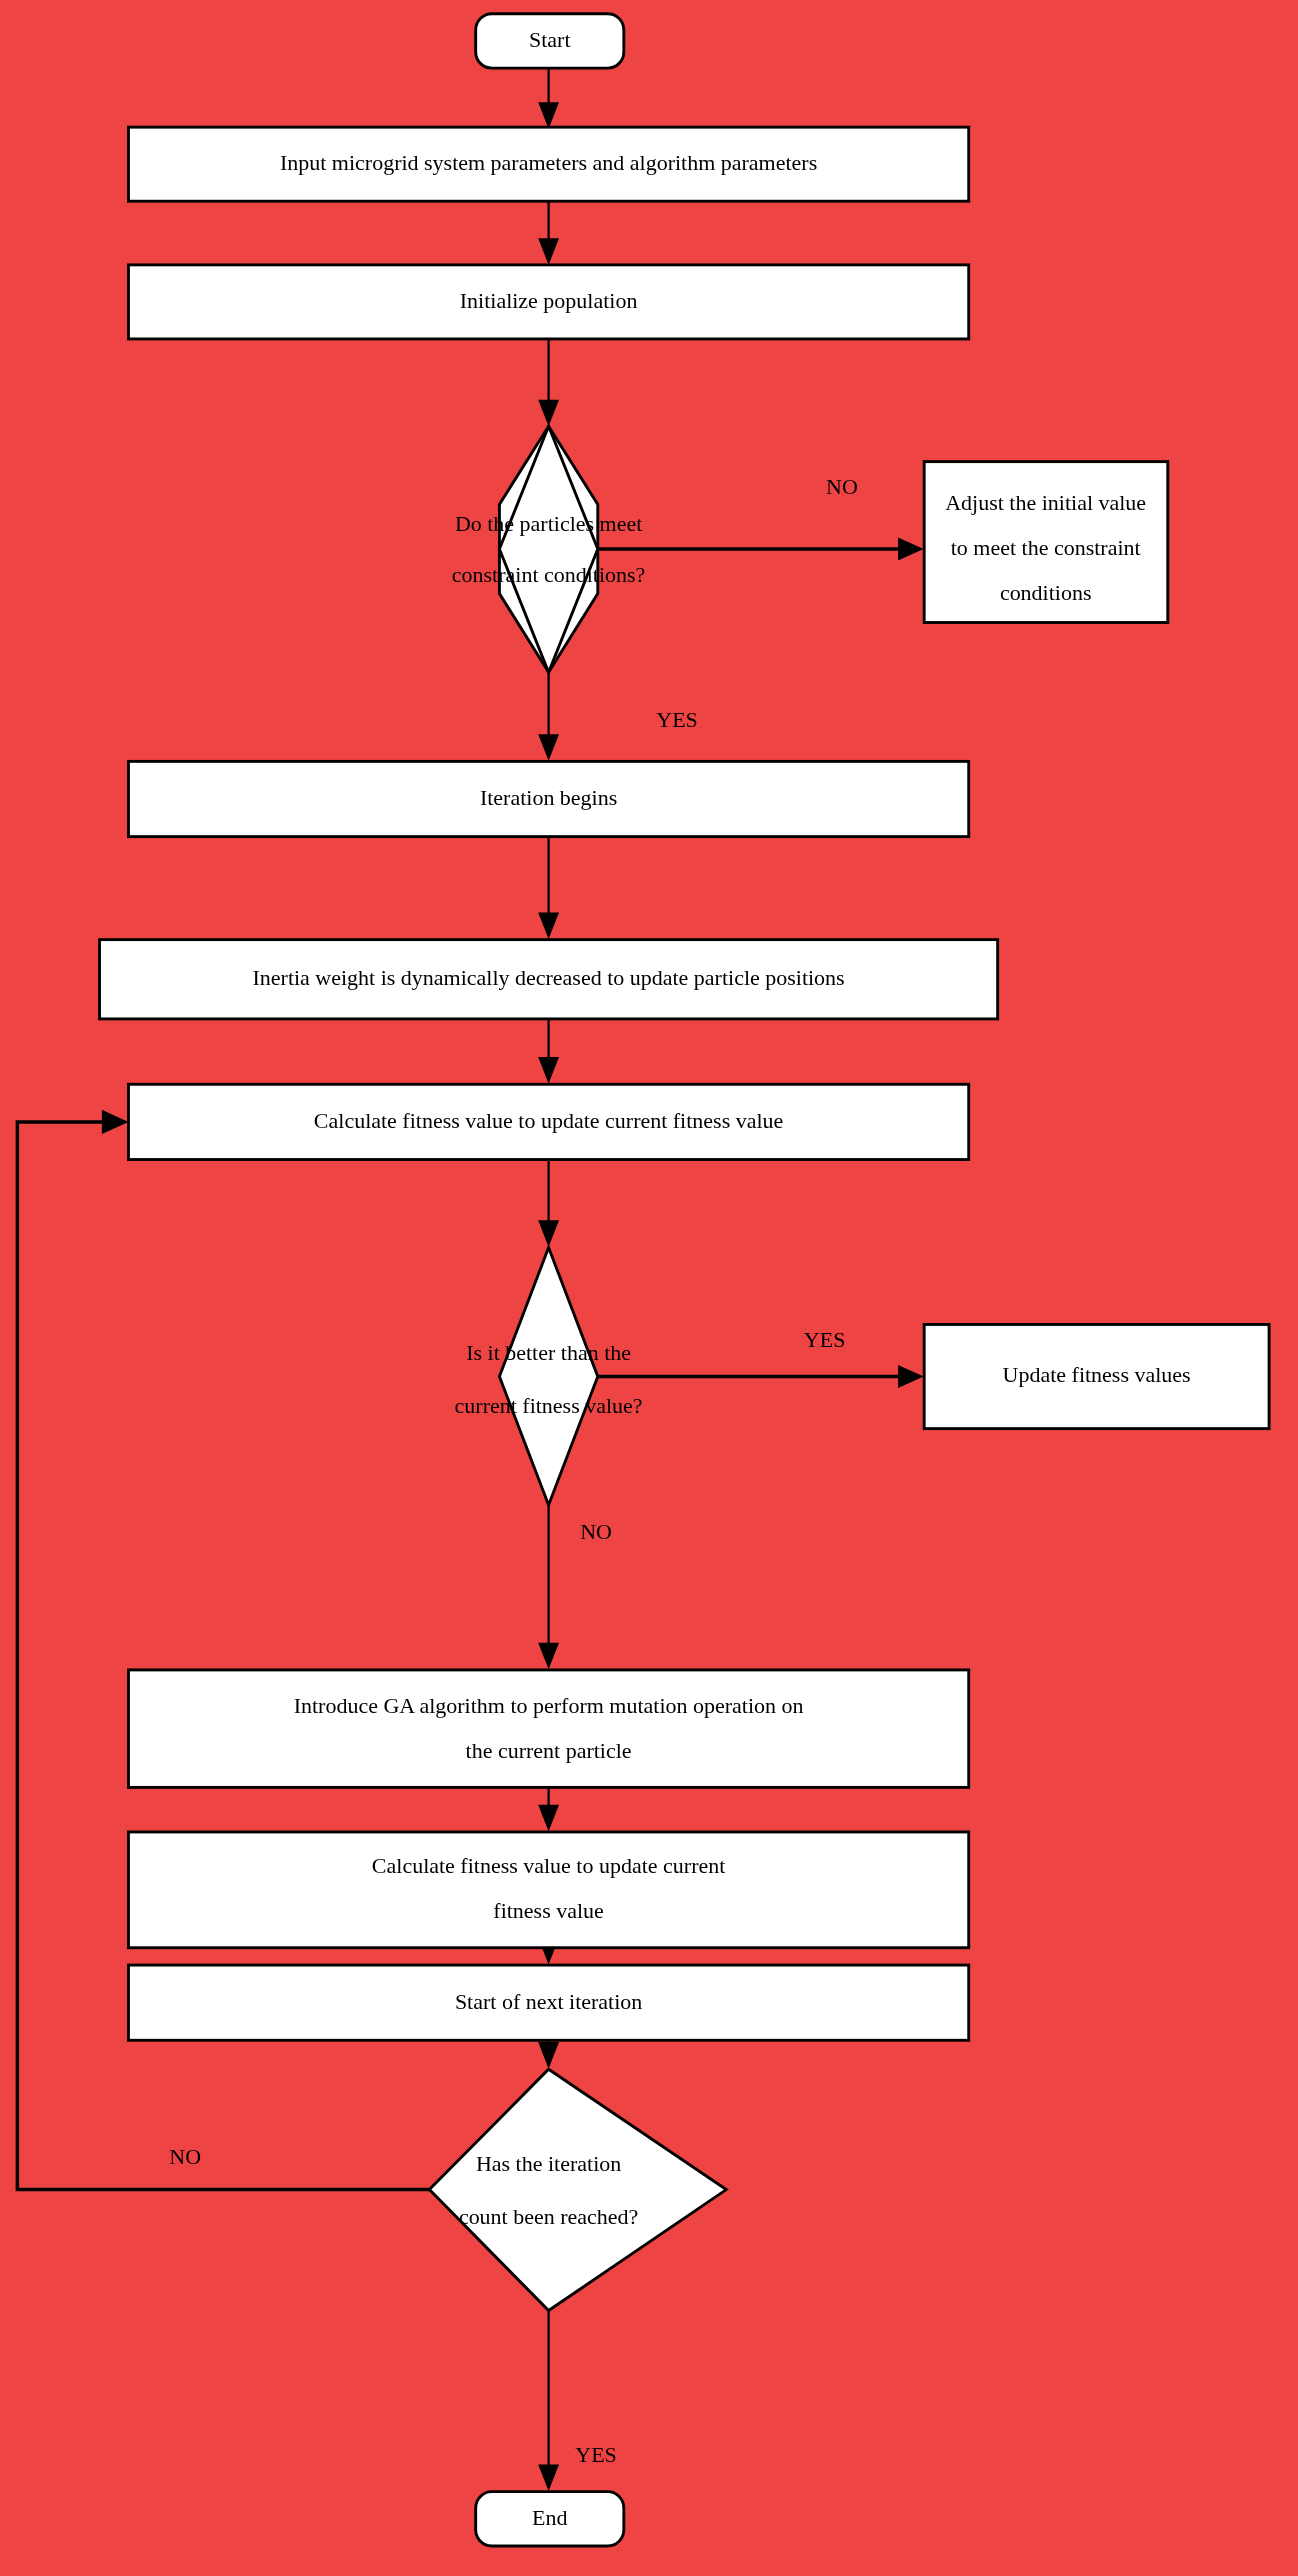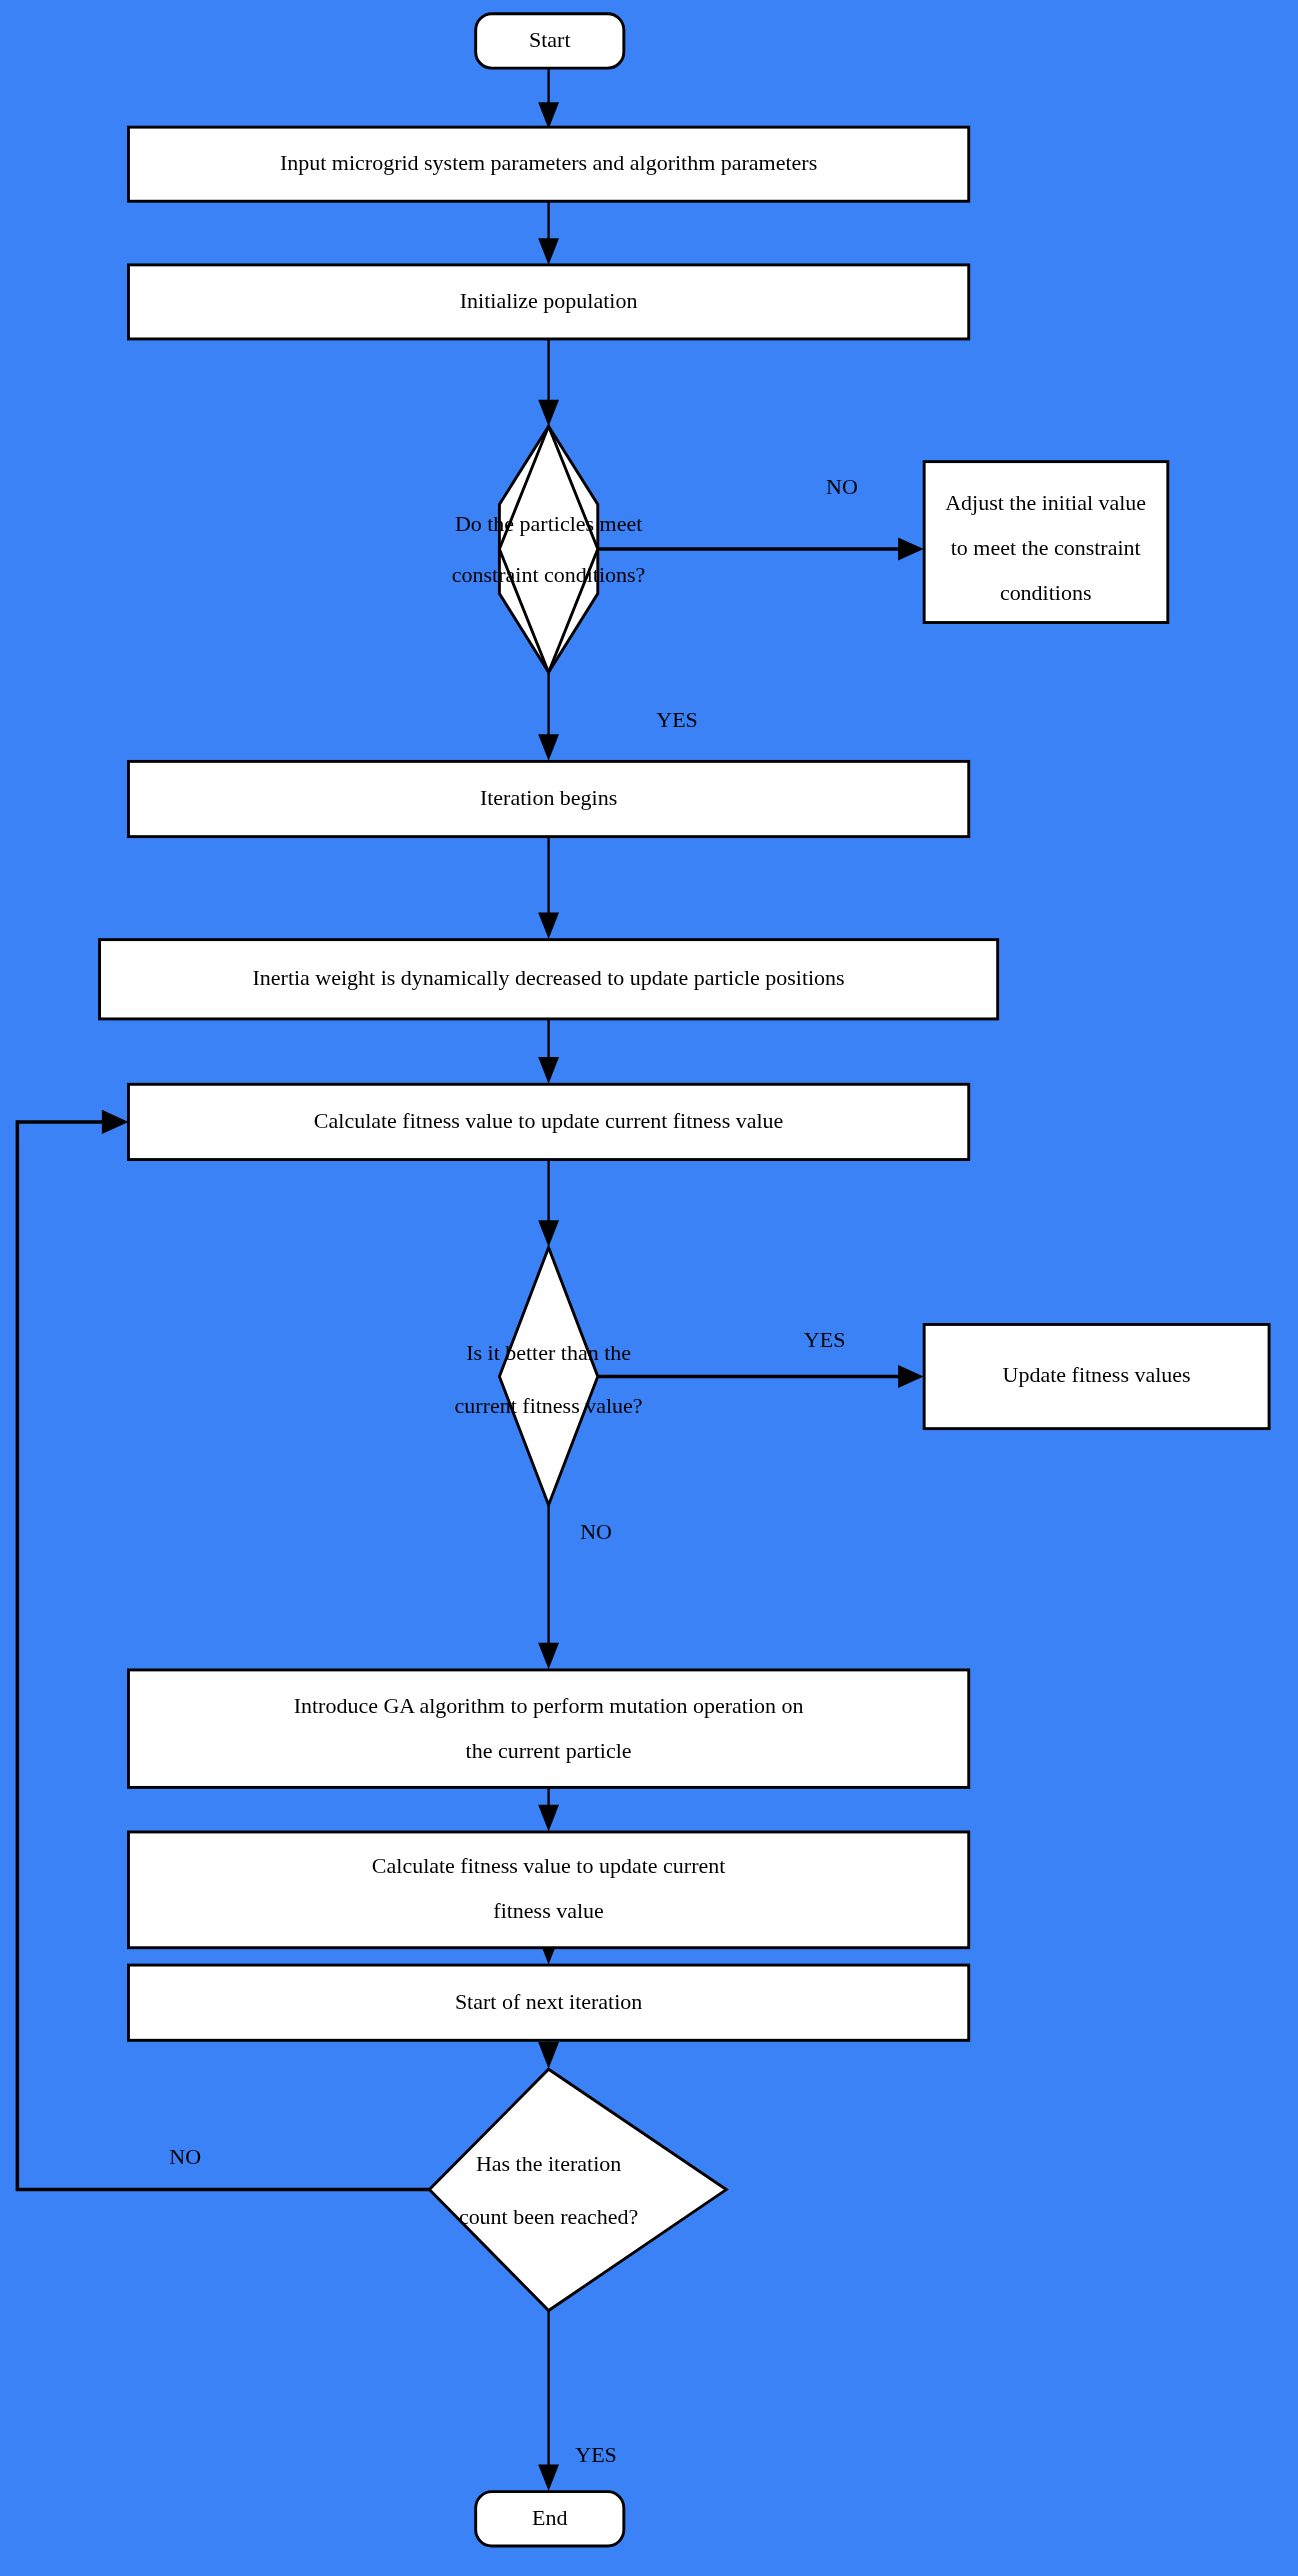--- a/index.html
+++ b/index.html
@@ -8,21 +8,21 @@
     padding: 0;
     background: #ffffff;
   }
   body {
     font-family: "Liberation Serif", serif;
   }
   #flowchart-root {
     position: relative;
     width: 1298px;
     height: 2576px;
-    background: #3b82f6;
+    background: #ef4444;
     overflow: hidden;
   }
   svg#flow-svg {
     display: block;
     width: 1298px;
     height: 2576px;
   }
   .shape-outline {
     fill: #ffffff;
     stroke: #000000;

